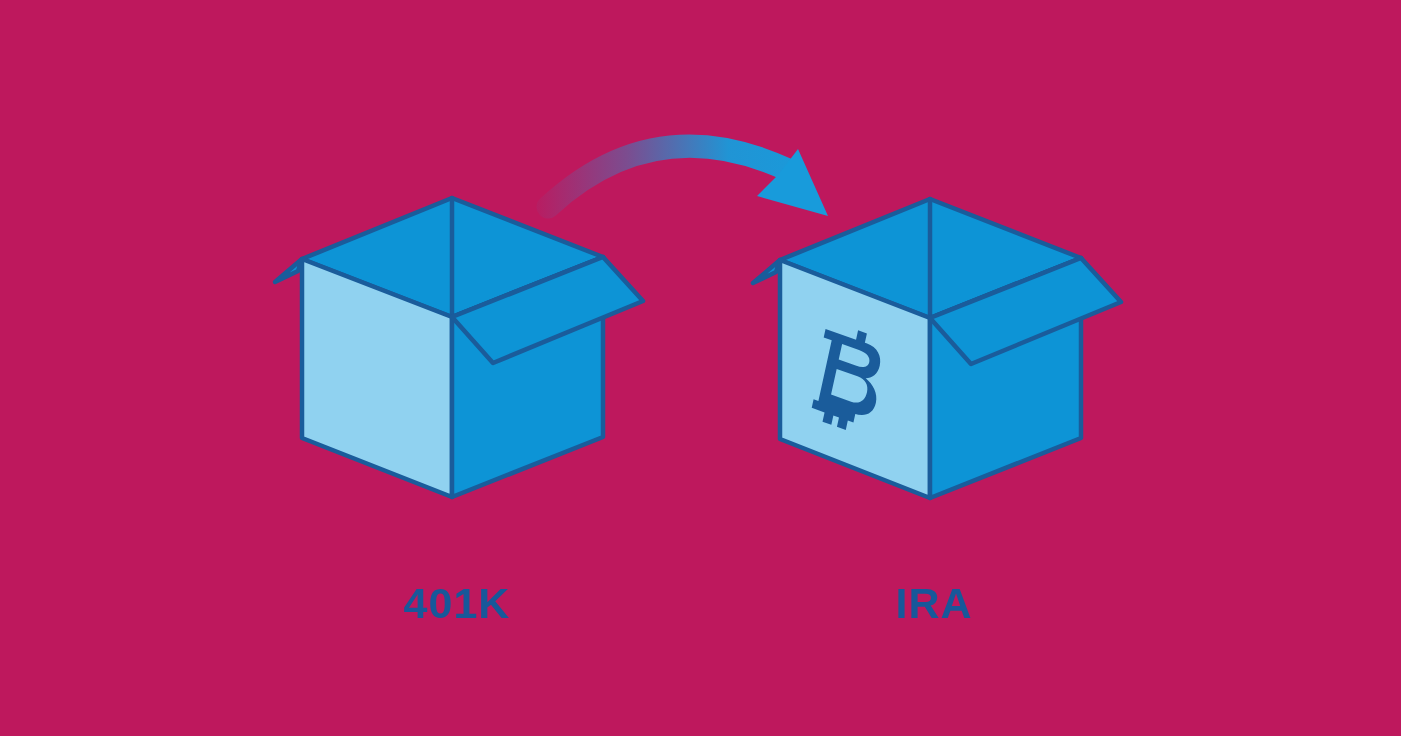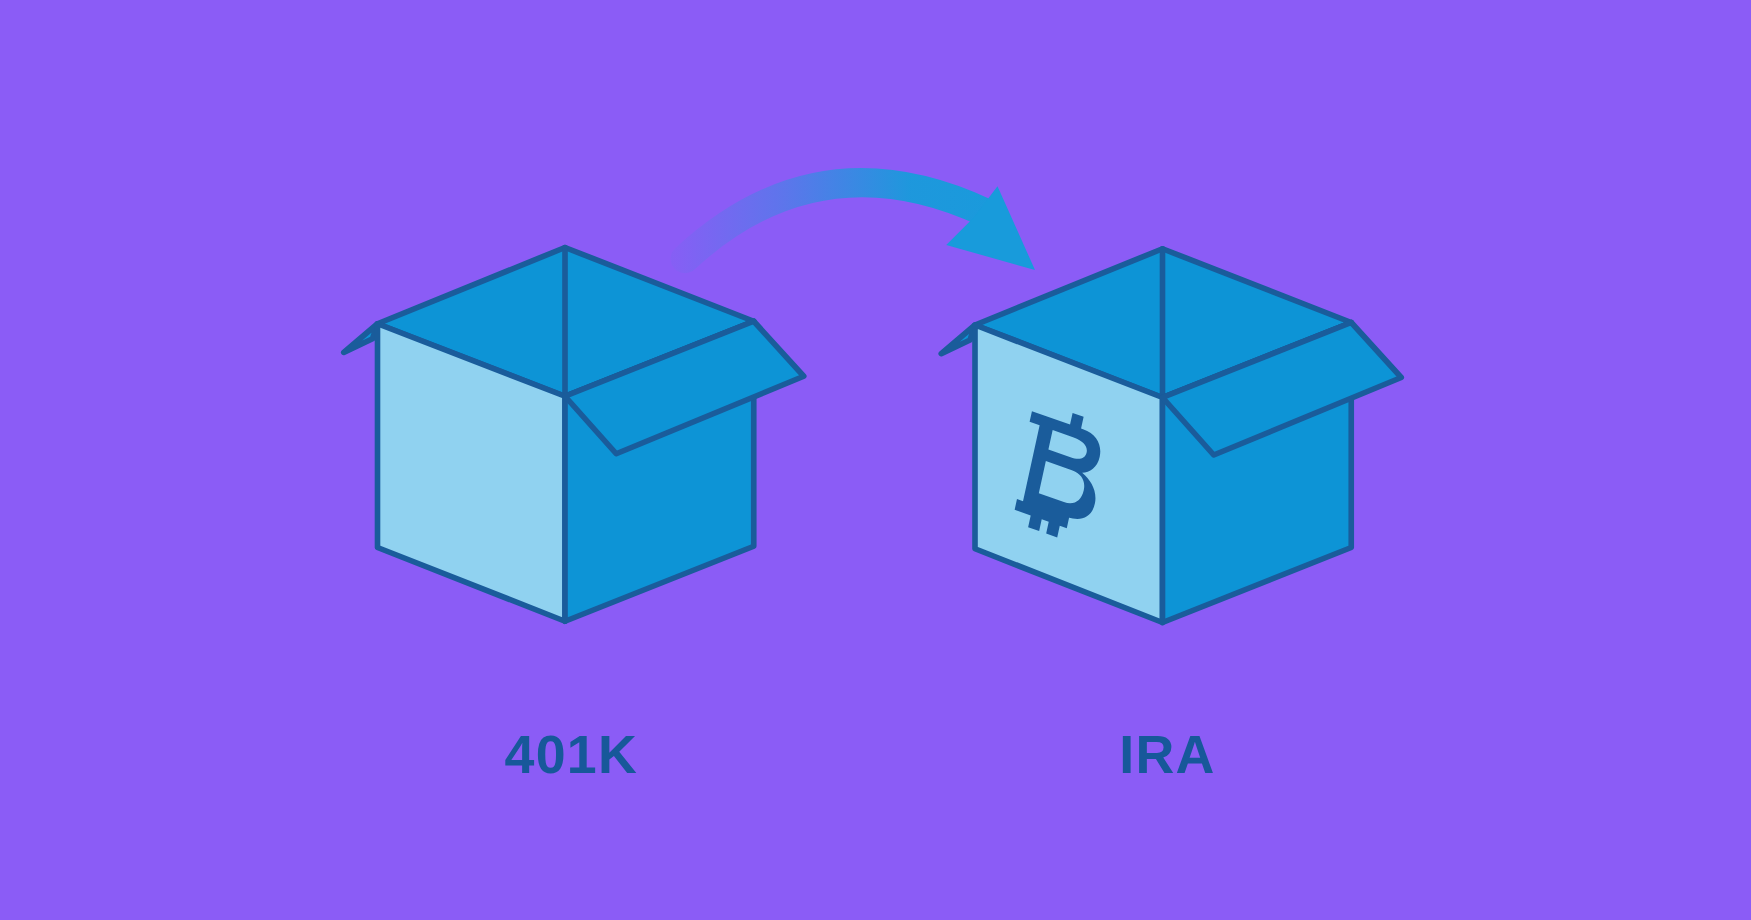--- a/index.html
+++ b/index.html
@@ -5,21 +5,21 @@
   html, body {
     margin: 0;
     padding: 0;
     background: #d5eefb;
     font-family: "Liberation Sans", sans-serif;
   }
   .canvas {
     position: relative;
     width: 1401px;
     height: 736px;
-    background: #8b5cf6;
+    background: #be185d;
     overflow: hidden;
   }
   svg { display: block; }
   .box-stroke {
     stroke: #1a5c9b;
     stroke-width: 4.5;
     stroke-linejoin: round;
     stroke-linecap: round;
   }
   .fill-light  { fill: #90d2f0; }

